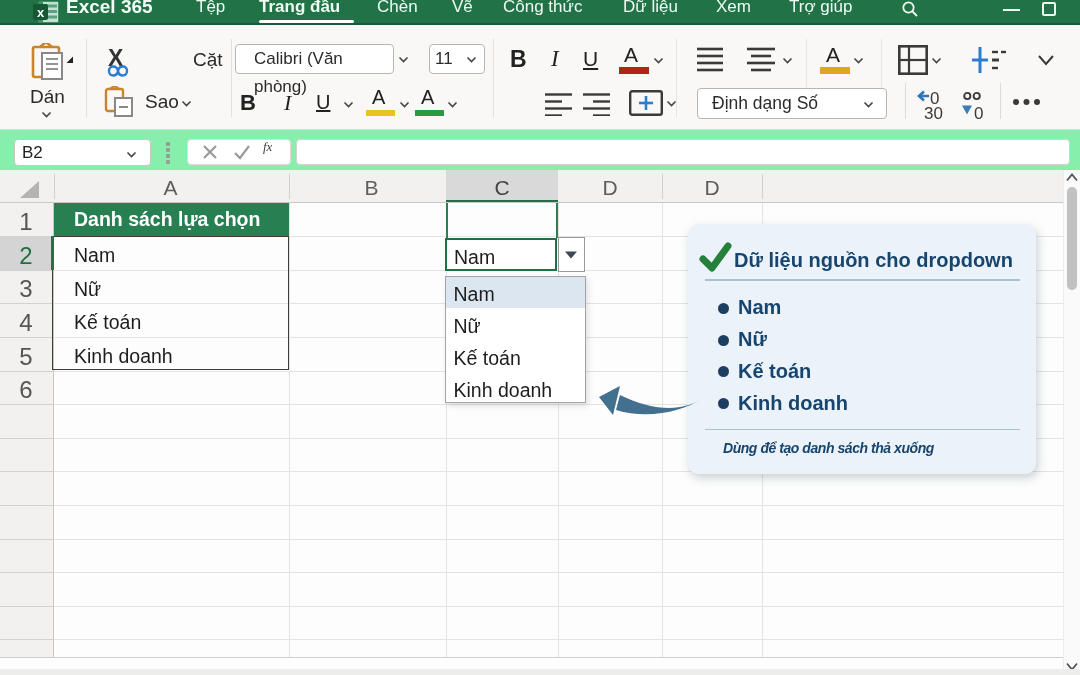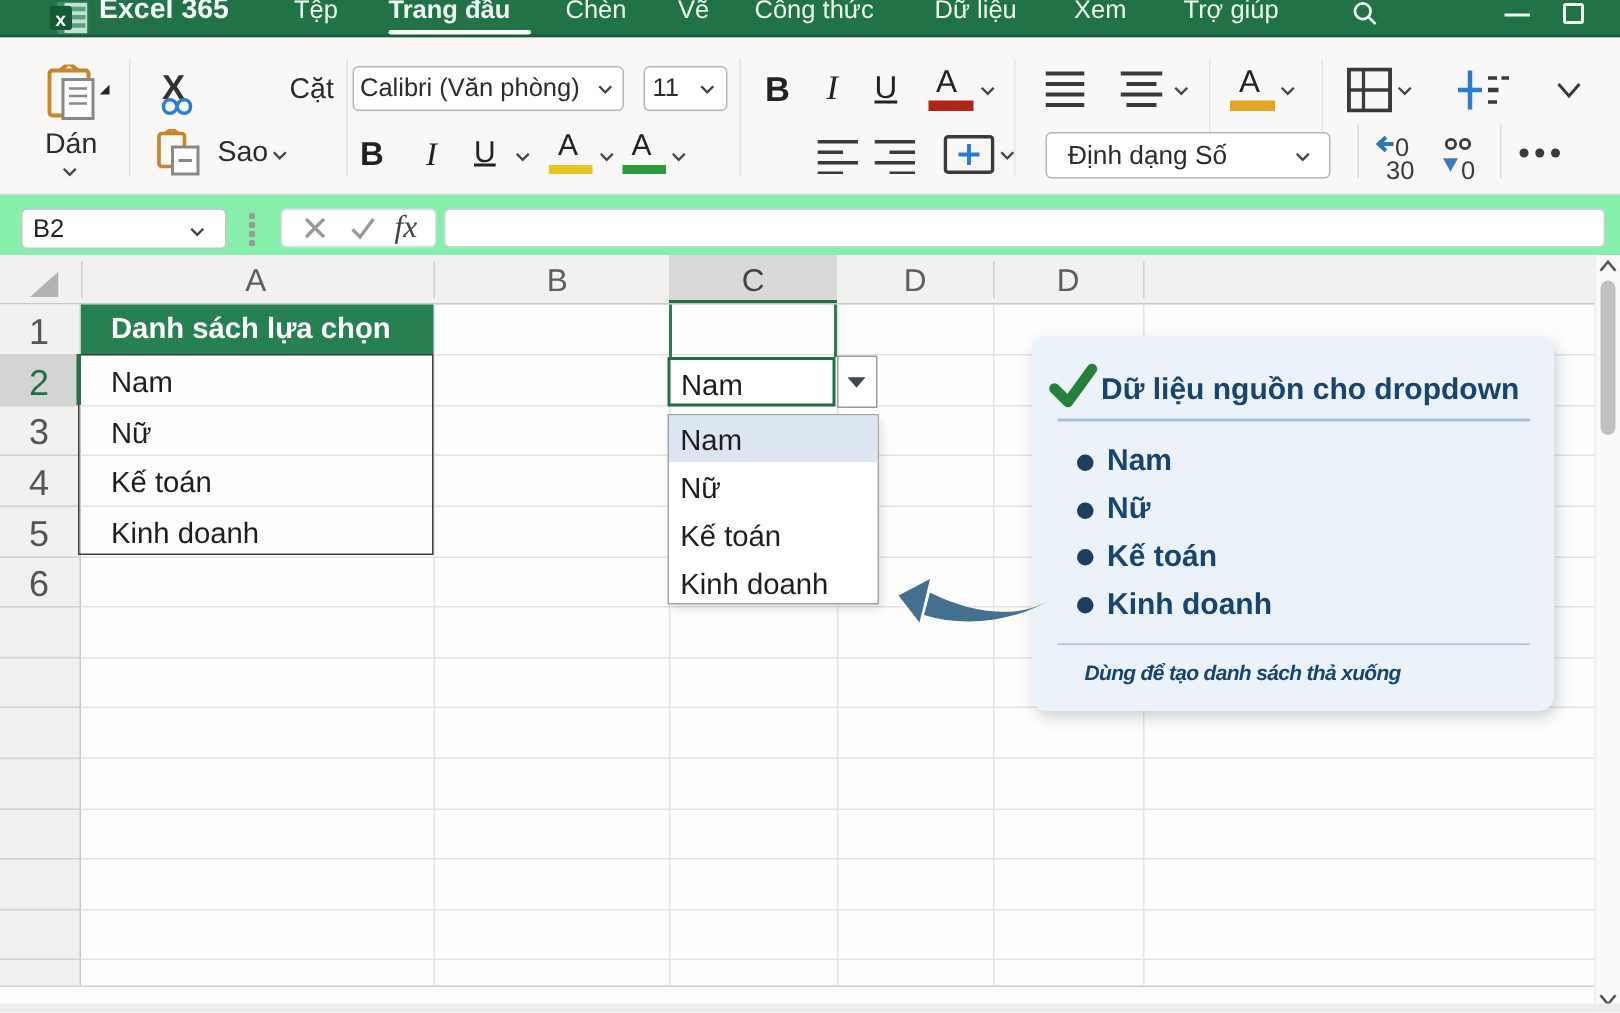--- a/index.html
+++ b/index.html
@@ -102,21 +102,21 @@
       <path d="M6 3 L10.5 0 L15 3" fill="none" stroke="#c8852c" stroke-width="2.4"></path>
       <rect x="11" y="12" width="17" height="18" fill="#fff" stroke="#8a8886" stroke-width="2"></rect>
       <line x1="15" y1="21" x2="24" y2="21" stroke="#8a8886" stroke-width="2"></line>
     </svg>
     <div class="rtxt" style="left:145px;top:66px;font-size:19px;">Sao</div>
     <svg class="chev" style="left:181px;top:73px;" viewBox="0 0 11 11">
         <path d="M1.5 3.5 L5.5 7.5 L9.5 3.5" fill="none" stroke="#444" stroke-width="1.6"></path>
       </svg>
     <div class="rsep" style="left:231px;"></div>
 
-    <div class="combo" style="left:235px;top:19px;width:181px;height:30px;line-height:28px;font-size:17px;padding-left:4px;">Calibri (Văn phòng)</div>
+    <div class="combo" style="left:235px;top:19px;width:159px;height:30px;line-height:28px;font-size:17px;padding-left:18px;">Calibri (Văn phòng)</div>
     <svg class="chev" style="left:398px;top:29px;" viewBox="0 0 11 11">
         <path d="M1.5 3.5 L5.5 7.5 L9.5 3.5" fill="none" stroke="#444" stroke-width="1.6"></path>
       </svg>
     <div class="combo" style="left:429px;top:19px;width:56px;height:30px;line-height:28px;font-size:17px;padding-left:5px;">11</div>
     <svg class="chev" style="left:466px;top:29px;" viewBox="0 0 11 11">
         <path d="M1.5 3.5 L5.5 7.5 L9.5 3.5" fill="none" stroke="#444" stroke-width="1.6"></path>
       </svg>
 
     <div class="rtxt" style="left:240px;top:65px;font-size:22px;font-weight:bold;color:#222;">B</div>
     <div class="rtxt" style="left:284px;top:65px;font-size:22px;font-style:italic;font-family:'Liberation Serif',serif;color:#222;">I</div>
@@ -238,21 +238,21 @@
         <path d="M1.5 3.5 L5.5 7.5 L9.5 3.5" fill="none" stroke="#444" stroke-width="1.6"></path>
       </svg>
     <div class="abs" style="left:166px;top:12px;width:4px;height:4px;background:#9c9a98;border-radius:1px;box-shadow:0 6px 0 #9c9a98, 0 12px 0 #9c9a98, 0 18px 0 #9c9a98;"></div>
     <div class="fbox" style="left:187px;top:9px;width:104px;height:26px;border-color:#dddbd9;"></div>
     <svg class="abs" style="left:202px;top:14px;" width="16" height="16" viewBox="0 0 16 16">
         <path d="M2 2 L14 14 M14 2 L2 14" stroke="#9a9a9a" stroke-width="2.2"></path>
       </svg>
     <svg class="abs" style="left:233px;top:14px;" width="18" height="16" viewBox="0 0 18 16">
         <path d="M2 9 L7 14 L16 2" fill="none" stroke="#9a9a9a" stroke-width="2.2"></path>
       </svg>
-    <div class="abs" style="left:263px;top:9px;font-size:21px;font-style:italic;font-family:'Liberation Serif',serif;color:#444;">fx</div>
+    <div class="abs" style="left:263px;top:9px;font-size:13px;font-style:italic;font-family:'Liberation Serif',serif;color:#444;">fx</div>
     <div class="fbox" style="left:296px;top:9px;width:774px;height:26px;border-color:#d5d3d1;"></div>
   </div>
 
   <div id="grid">
     <div id="colband"></div>
     <div id="rowband"></div>
 
     <svg class="abs" style="left:20px;top:11px;" width="19" height="17" viewBox="0 0 19 17">
         <path d="M19 0 L19 17 L0 17 Z" fill="#b5b3b1"></path>
       </svg>

